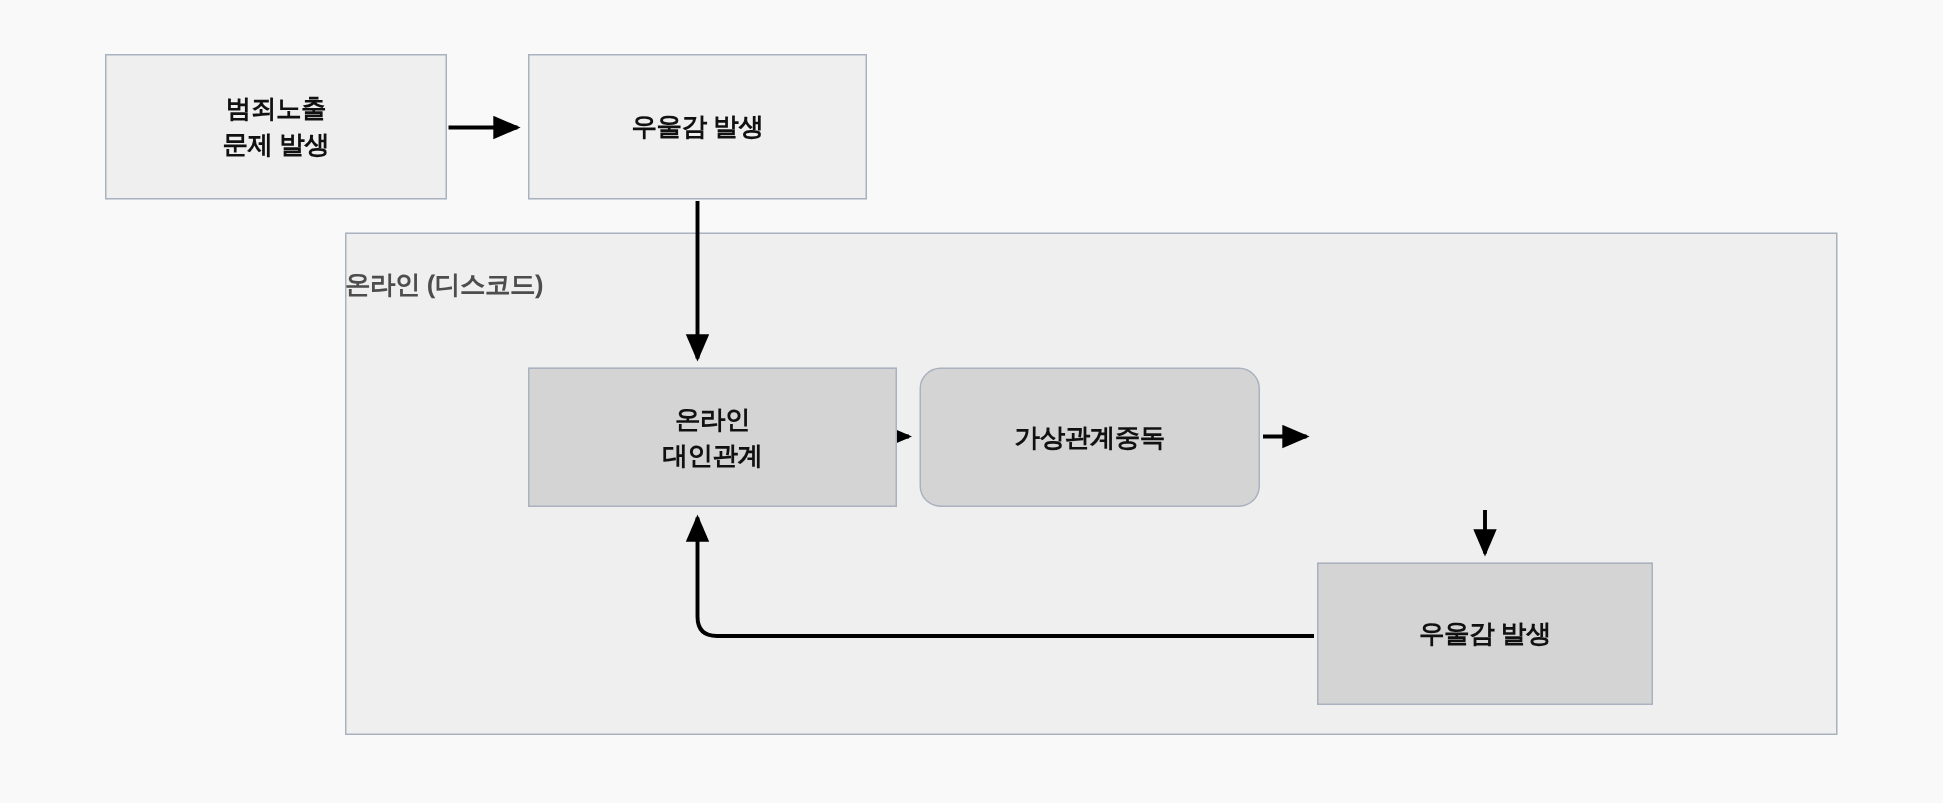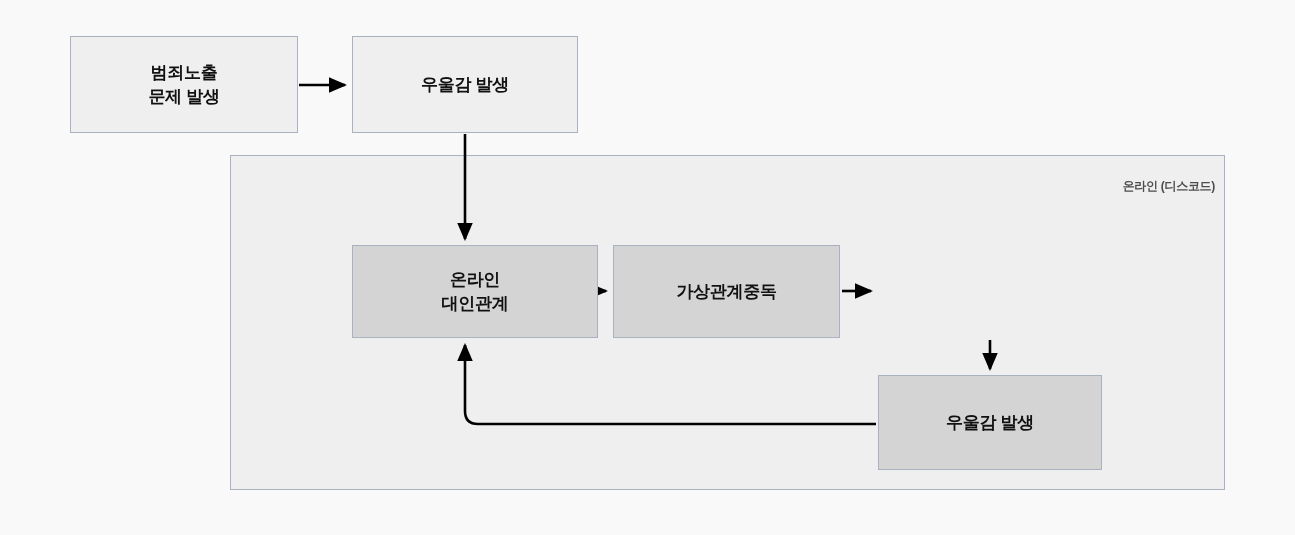--- a/index.html
+++ b/index.html
@@ -24,25 +24,25 @@
     left: 230px;
     top: 155px;
     width: 995px;
     height: 335px;
     background: #efefef;
     border: 1px solid #aab2c0;
     box-sizing: border-box;
   }
   .group-label {
     position: absolute;
-    left: 220px;
+    left: 230px;
     top: 178px;
     width: 995px;
-    text-align: right;
-    font-size: 12px;
+    text-align: left;
+    font-size: 17px;
     font-weight: 700;
     color: #4d4d4d;
     letter-spacing: -0.3px;
   }
   
   .node {
     position: absolute;
     box-sizing: border-box;
     border: 1px solid #aab2c0;
     display: flex;
@@ -62,21 +62,21 @@
     background: #d4d4d4;
   }
   .node-label {
     white-space: pre-line;
     display: block;
   }
   
   #node-real-problem   { left: 70px;  top: 36px;  width: 228px; height: 97px; }
   #node-depression-top { left: 352px; top: 36px;  width: 226px; height: 97px; }
   #node-online-rel     { left: 352px; top: 245px; width: 246px; height: 93px; }
-  #node-virtual-addict { left: 613px; top: 245px; width: 227px; height: 93px; }
+  #node-virtual-addict { left: 613px; top: 245px; width: 227px; height: 93px; border-radius: 14px; }
   #node-crime-exposure { left: 878px; top: 245px; width: 224px; height: 93px; }
   #node-depression-bot { left: 878px; top: 375px; width: 224px; height: 95px; }
 
   
   #connectors {
     position: absolute;
     left: 0;
     top: 0;
     width: 1295px;
     height: 535px;

